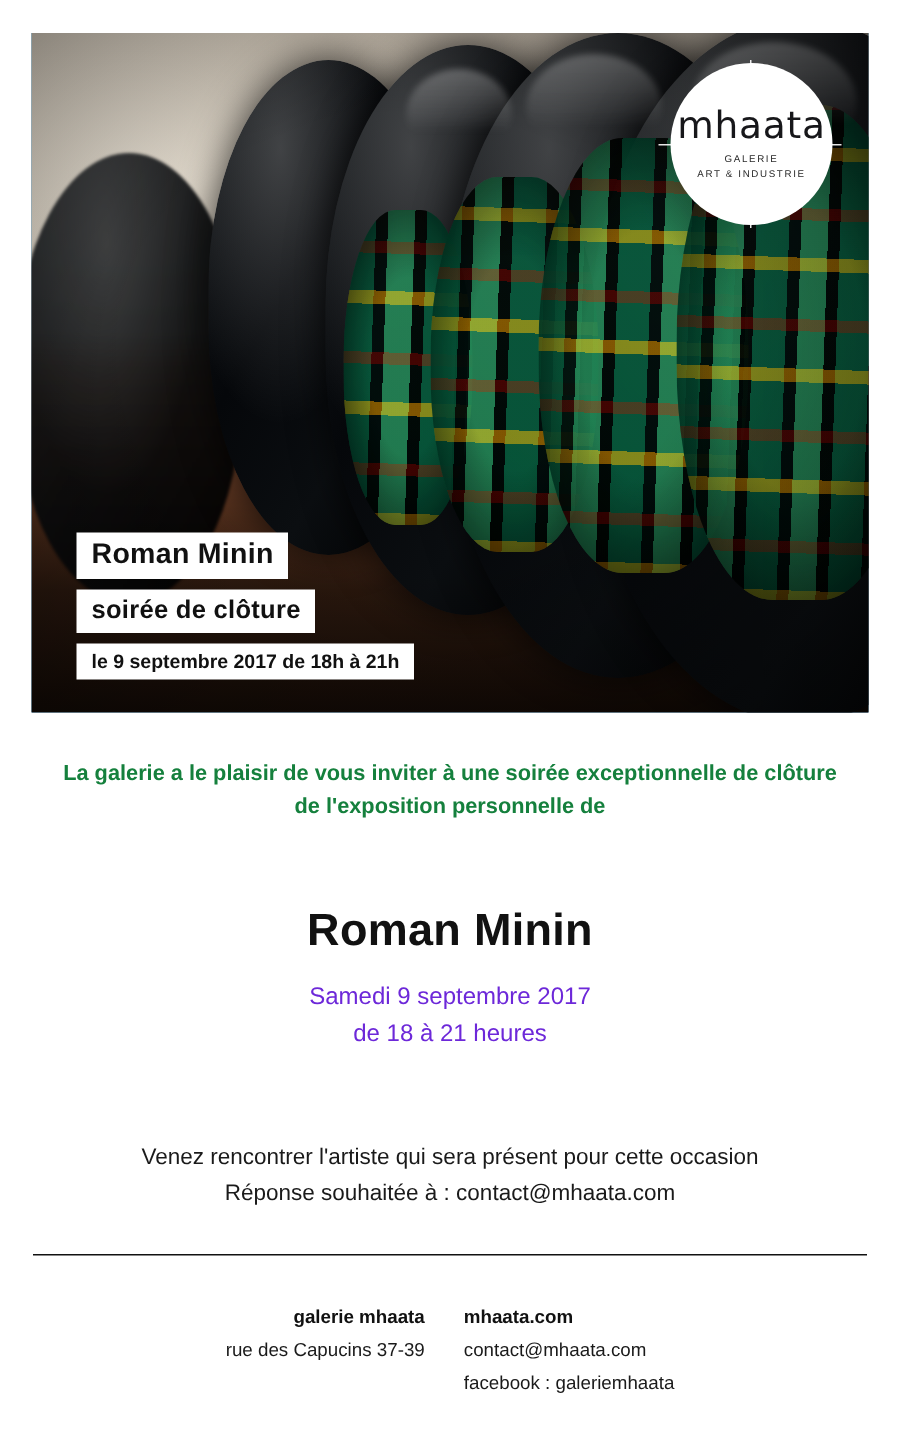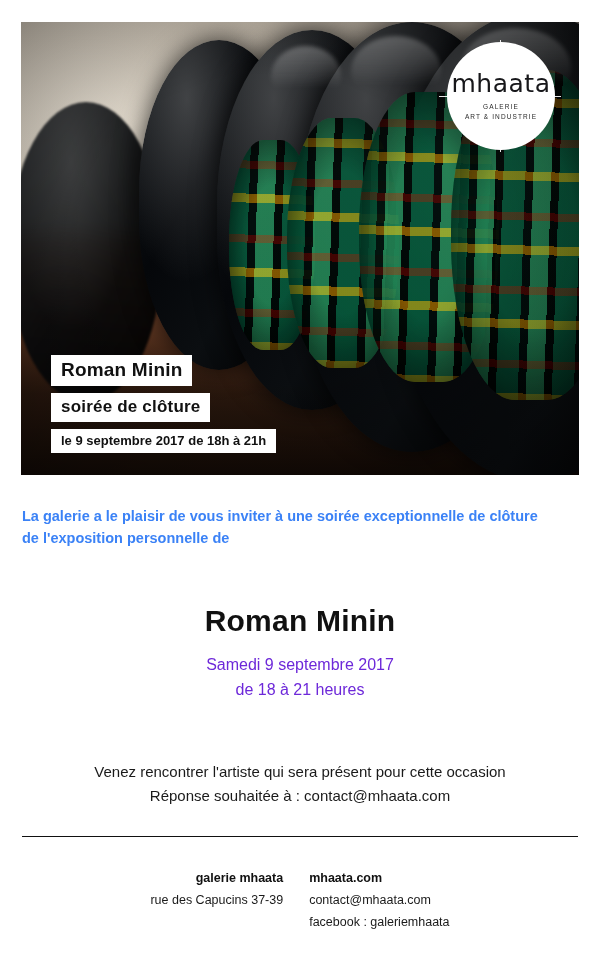--- a/index.html
+++ b/index.html
@@ -212,25 +212,25 @@
     font-weight: bold;
     margin-bottom: 0;
   }
 
   
   .intro {
     position: absolute;
     left: 22px;
     top: 505px;
     width: 556px;
-    text-align: left;
+    text-align: center;
     font-size: 14.5px;
     font-weight: bold;
     line-height: 1.55;
-    color: #3b82f6;
+    color: #15803d;
   }
 
   .artist-title {
     position: absolute;
     left: 0;
     top: 604px;
     width: 600px;
     text-align: center;
     font-size: 30px;
     font-weight: bold;

